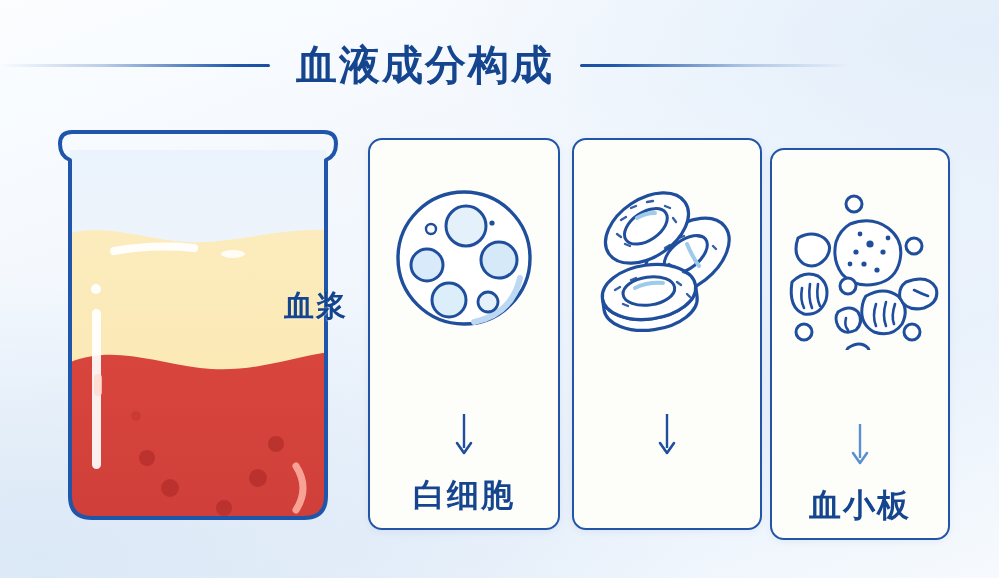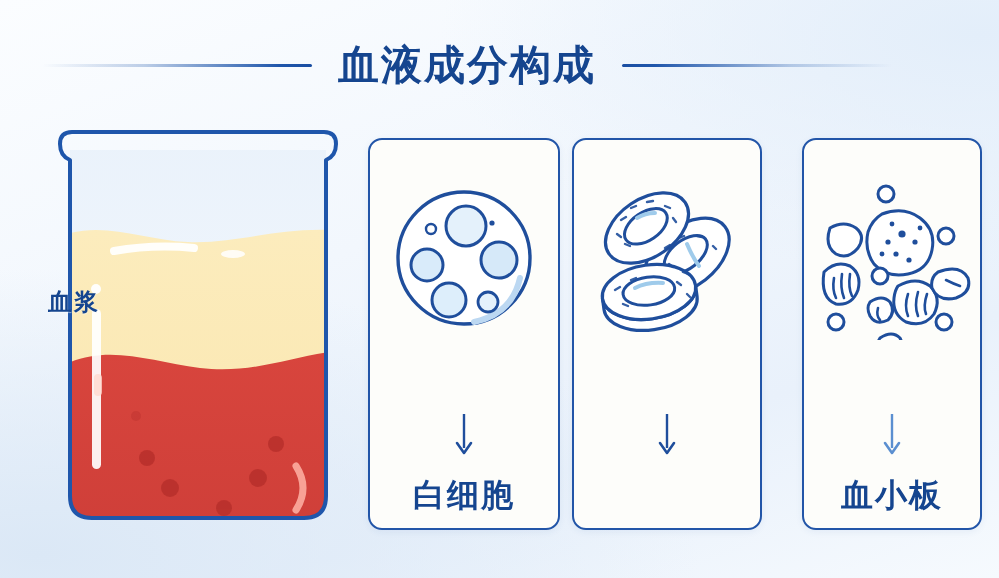--- a/index.html
+++ b/index.html
@@ -29,21 +29,20 @@
   #title-row {
     position: absolute;
     left: 0;
     top: 36px;
     width: 850px;
     height: 58px;
     display: flex;
     align-items: center;
     justify-content: center;
     gap: 26px;
-    padding-left: 42px;
   }
   .rule {
     height: 3px;
     border-radius: 2px;
   }
   .rule-left {
     width: 330px;
     background: linear-gradient(to right, rgba(30,86,170,0) 0%, rgba(30,86,170,0.28) 38%, #1f56ab 88%, #1a4ea2 100%);
   }
   .rule-right {
@@ -65,22 +64,22 @@
     left: 48px;
     top: 126px;
     width: 300px;
     height: 400px;
   }
   #beaker-svg { display: block; }
 
   .fluid-label {
     position: absolute;
     width: 100%;
-    text-align: left;
-    font-size: 24px;
+    text-align: right;
+    font-size: 30px;
     font-weight: bold;
     letter-spacing: 2px;
   }
   #plasma-label {
     top: 160px;
     color: #15458f;
     text-shadow: 0 1px 1px rgba(255,255,255,0.55);
   }
   #cells-label {
     top: 275px;
@@ -93,21 +92,21 @@
     position: absolute;
     top: 138px;
     height: 388px;
     border: 2px solid #2255a8;
     border-radius: 14px;
     background: #fdfdfa;
     box-shadow: 0 2px 7px rgba(40,90,160,0.07);
   }
   #card-wbc  { left: 368px; width: 188px; }
   #card-rbc  { left: 572px; width: 186px; }
-  #card-plt  { left: 802px; width: 176px; }
+  #card-plt  { left: 770px; width: 176px; margin-top: 10px; }
 
   .card-art {
     position: absolute;
     left: 0;
     top: 40px;
     width: 100%;
     display: flex;
     justify-content: center;
   }
   .card-arrow {

